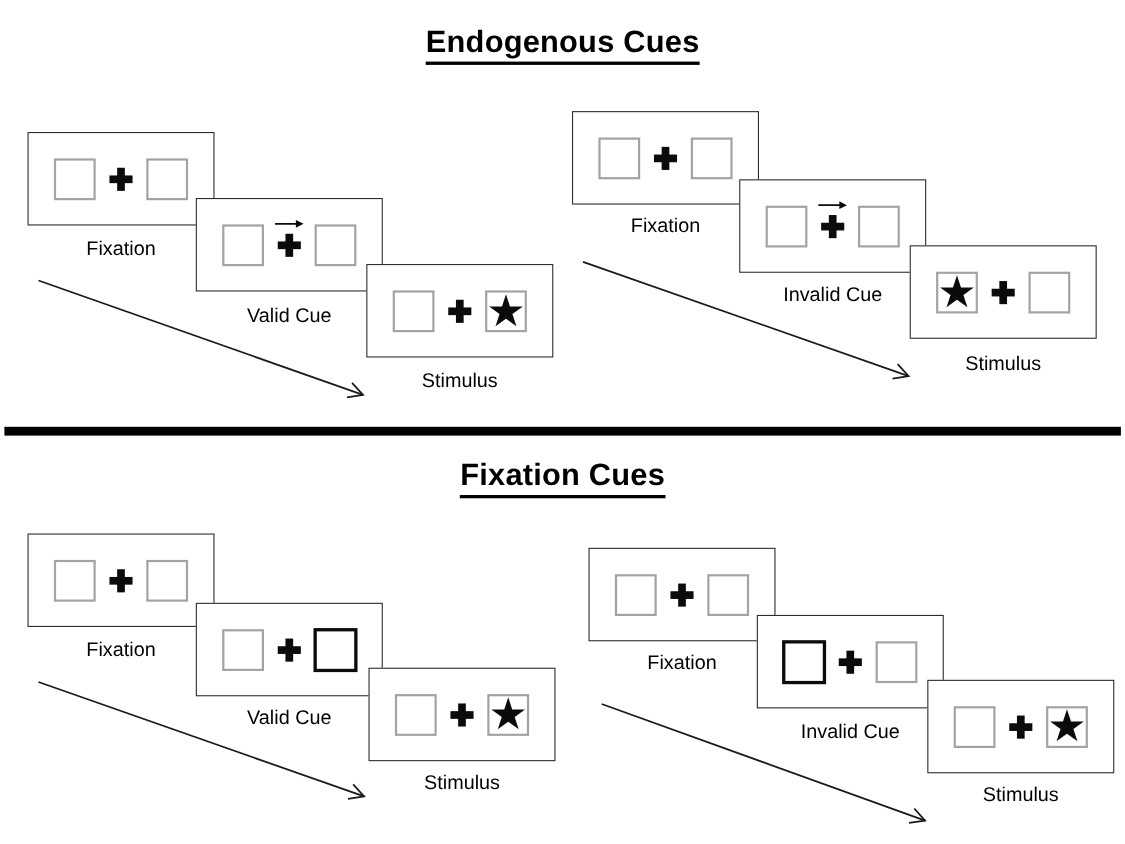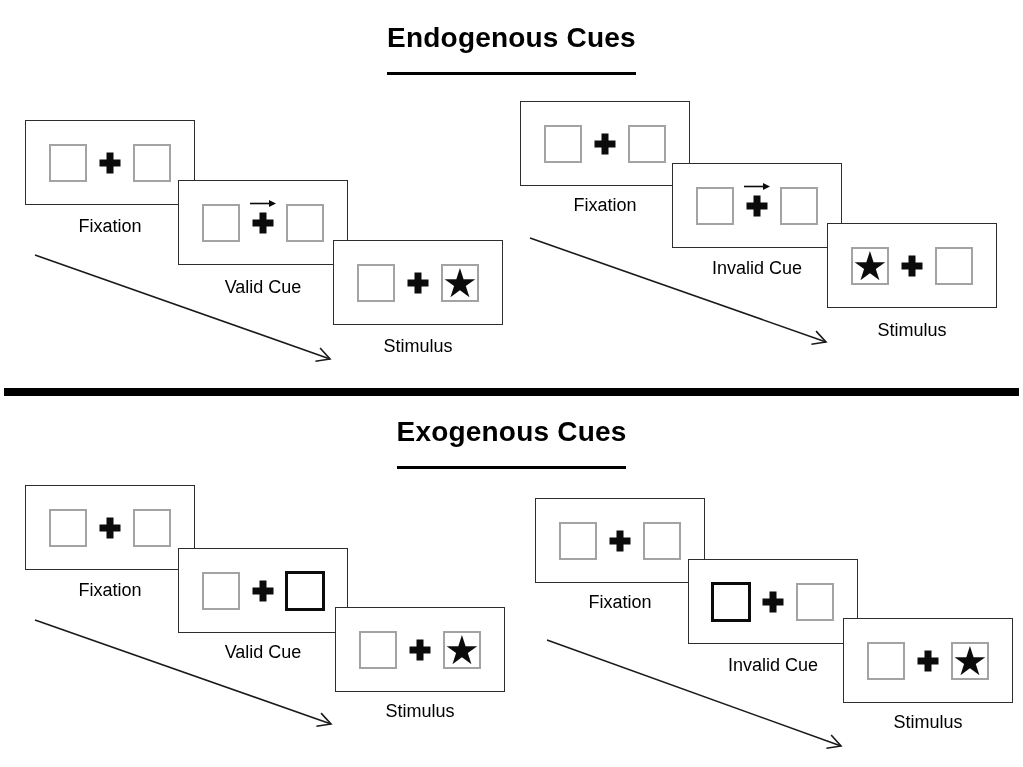--- a/index.html
+++ b/index.html
@@ -21,21 +21,21 @@
     text-align: center;
     font-size: 28px;
     font-weight: bold;
     letter-spacing: 0.2px;
   }
   .title-endo { top: 22px; }
   .title-exo  { top: 416px; }
   .title .underlined {
     display: inline-block;
     border-bottom: 3px solid #000;
-    padding-bottom: 18px;
+    padding-bottom: 2px;
   }
 
   
   .divider {
     position: absolute;
     left: 4px;
     right: 4px;
     top: 388px;
     height: 8px;
     background: #000000;
@@ -174,21 +174,21 @@
     <line x1="530" y1="238" x2="826" y2="342" stroke="#1a1a1a" stroke-width="1.6" marker-end="url(#ah)"></line>
     <line x1="35" y1="620" x2="331" y2="724" stroke="#1a1a1a" stroke-width="1.6" marker-end="url(#ah)"></line>
     <line x1="547" y1="640" x2="841" y2="746" stroke="#1a1a1a" stroke-width="1.6" marker-end="url(#ah)"></line>
   </svg>
 
   <div class="title title-endo">
     <span class="underlined">Endogenous Cues</span>
   </div>
   <div class="divider"></div>
   <div class="title title-exo">
-    <span class="underlined">Exogenous Cues</span>
+    <span class="underlined">Fixation Cues</span>
   </div>
 
   <div class="panel s1p1">
     <div class="sq left"></div>
     <div class="plus"></div>
     <div class="sq right"></div>
   </div>
   <div class="panel s1p2">
     <div class="sq left"></div>
     <div class="plus"></div>

